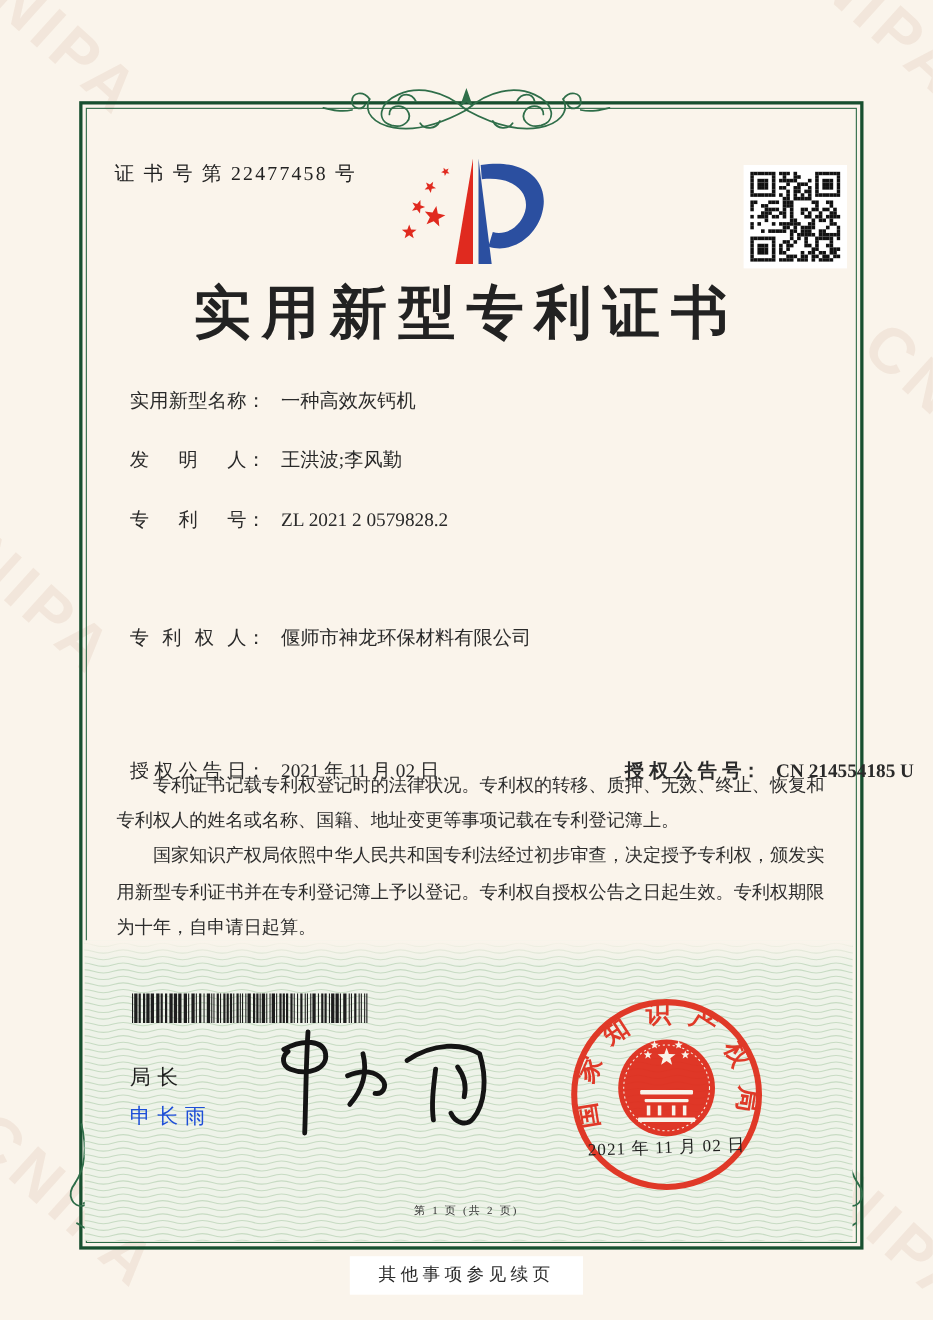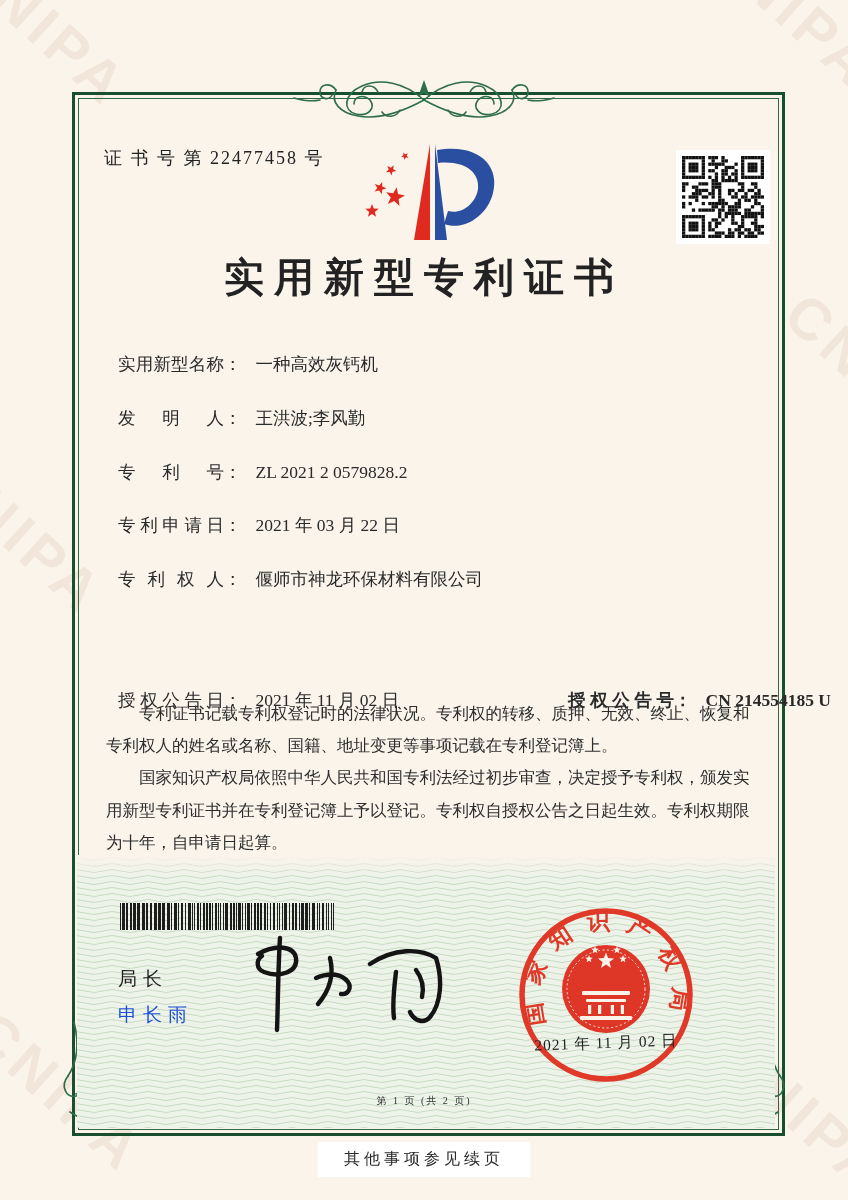--- a/index.html
+++ b/index.html
@@ -22,21 +22,21 @@
   .orn{position:absolute;}
 
   .cert-no{position:absolute;left:104px;top:146px;font-size:18px;letter-spacing:2px;color:#222;}
 
   .logo{position:absolute;left:358px;top:138px;width:152px;height:108px;}
 
   .qr-wrap{position:absolute;left:676px;top:150px;width:94px;height:94px;background:#ffffff;
       display:flex;align-items:center;justify-content:center;}
 
   .title{position:absolute;left:0;top:250px;width:100%;text-align:center;
-      font-size:40px;font-weight:bold;letter-spacing:10px;color:#222;}
+      font-size:52px;font-weight:bold;letter-spacing:10px;color:#222;}
 
   .f-row{position:absolute;left:118px;font-size:17.5px;white-space:nowrap;color:#2a2a2a;}
   .f-label{display:inline-block;width:106px;text-align:justify;text-align-last:justify;
       vertical-align:top;}
   .f-colon{display:inline-block;margin-right:14px;}
   .grant-no{position:absolute;left:450px;top:0;font-weight:bold;}
 
   .body-text{position:absolute;left:106px;top:698px;width:652px;
       font-size:16.5px;line-height:1.95;color:#2d2d2d;}
   .body-text p{margin:0;text-indent:2em;}
@@ -460,23 +460,20 @@
 
   <div class="f-row" style="top:352px">
     <span class="f-label">实用新型名称</span><span class="f-colon">：</span><span>一种高效灰钙机</span>
   </div>
   <div class="f-row" style="top:406px">
     <span class="f-label">发明人</span><span class="f-colon">：</span><span>王洪波;李风勤</span>
   </div>
   <div class="f-row" style="top:460px">
     <span class="f-label">专利号</span><span class="f-colon">：</span><span>ZL 2021 2 0579828.2</span>
   </div>
-  <div class="f-row" style="top:513px">
-    <span class="f-label">专利申请日</span><span class="f-colon">：</span><span>2021 年 03 月 22 日</span>
-  </div>
   <div class="f-row" style="top:567px">
     <span class="f-label">专利权人</span><span class="f-colon">：</span><span>偃师市神龙环保材料有限公司</span>
   </div>
 
   <div class="f-row" style="top:688px;width:640px">
     <span class="f-label">授权公告日</span><span class="f-colon">：</span><span>2021 年 11 月 02 日</span>
     <span class="grant-no">
       <span class="f-label">授权公告号</span><span class="f-colon">：</span><span>CN 214554185 U</span>
     </span>
   </div>

